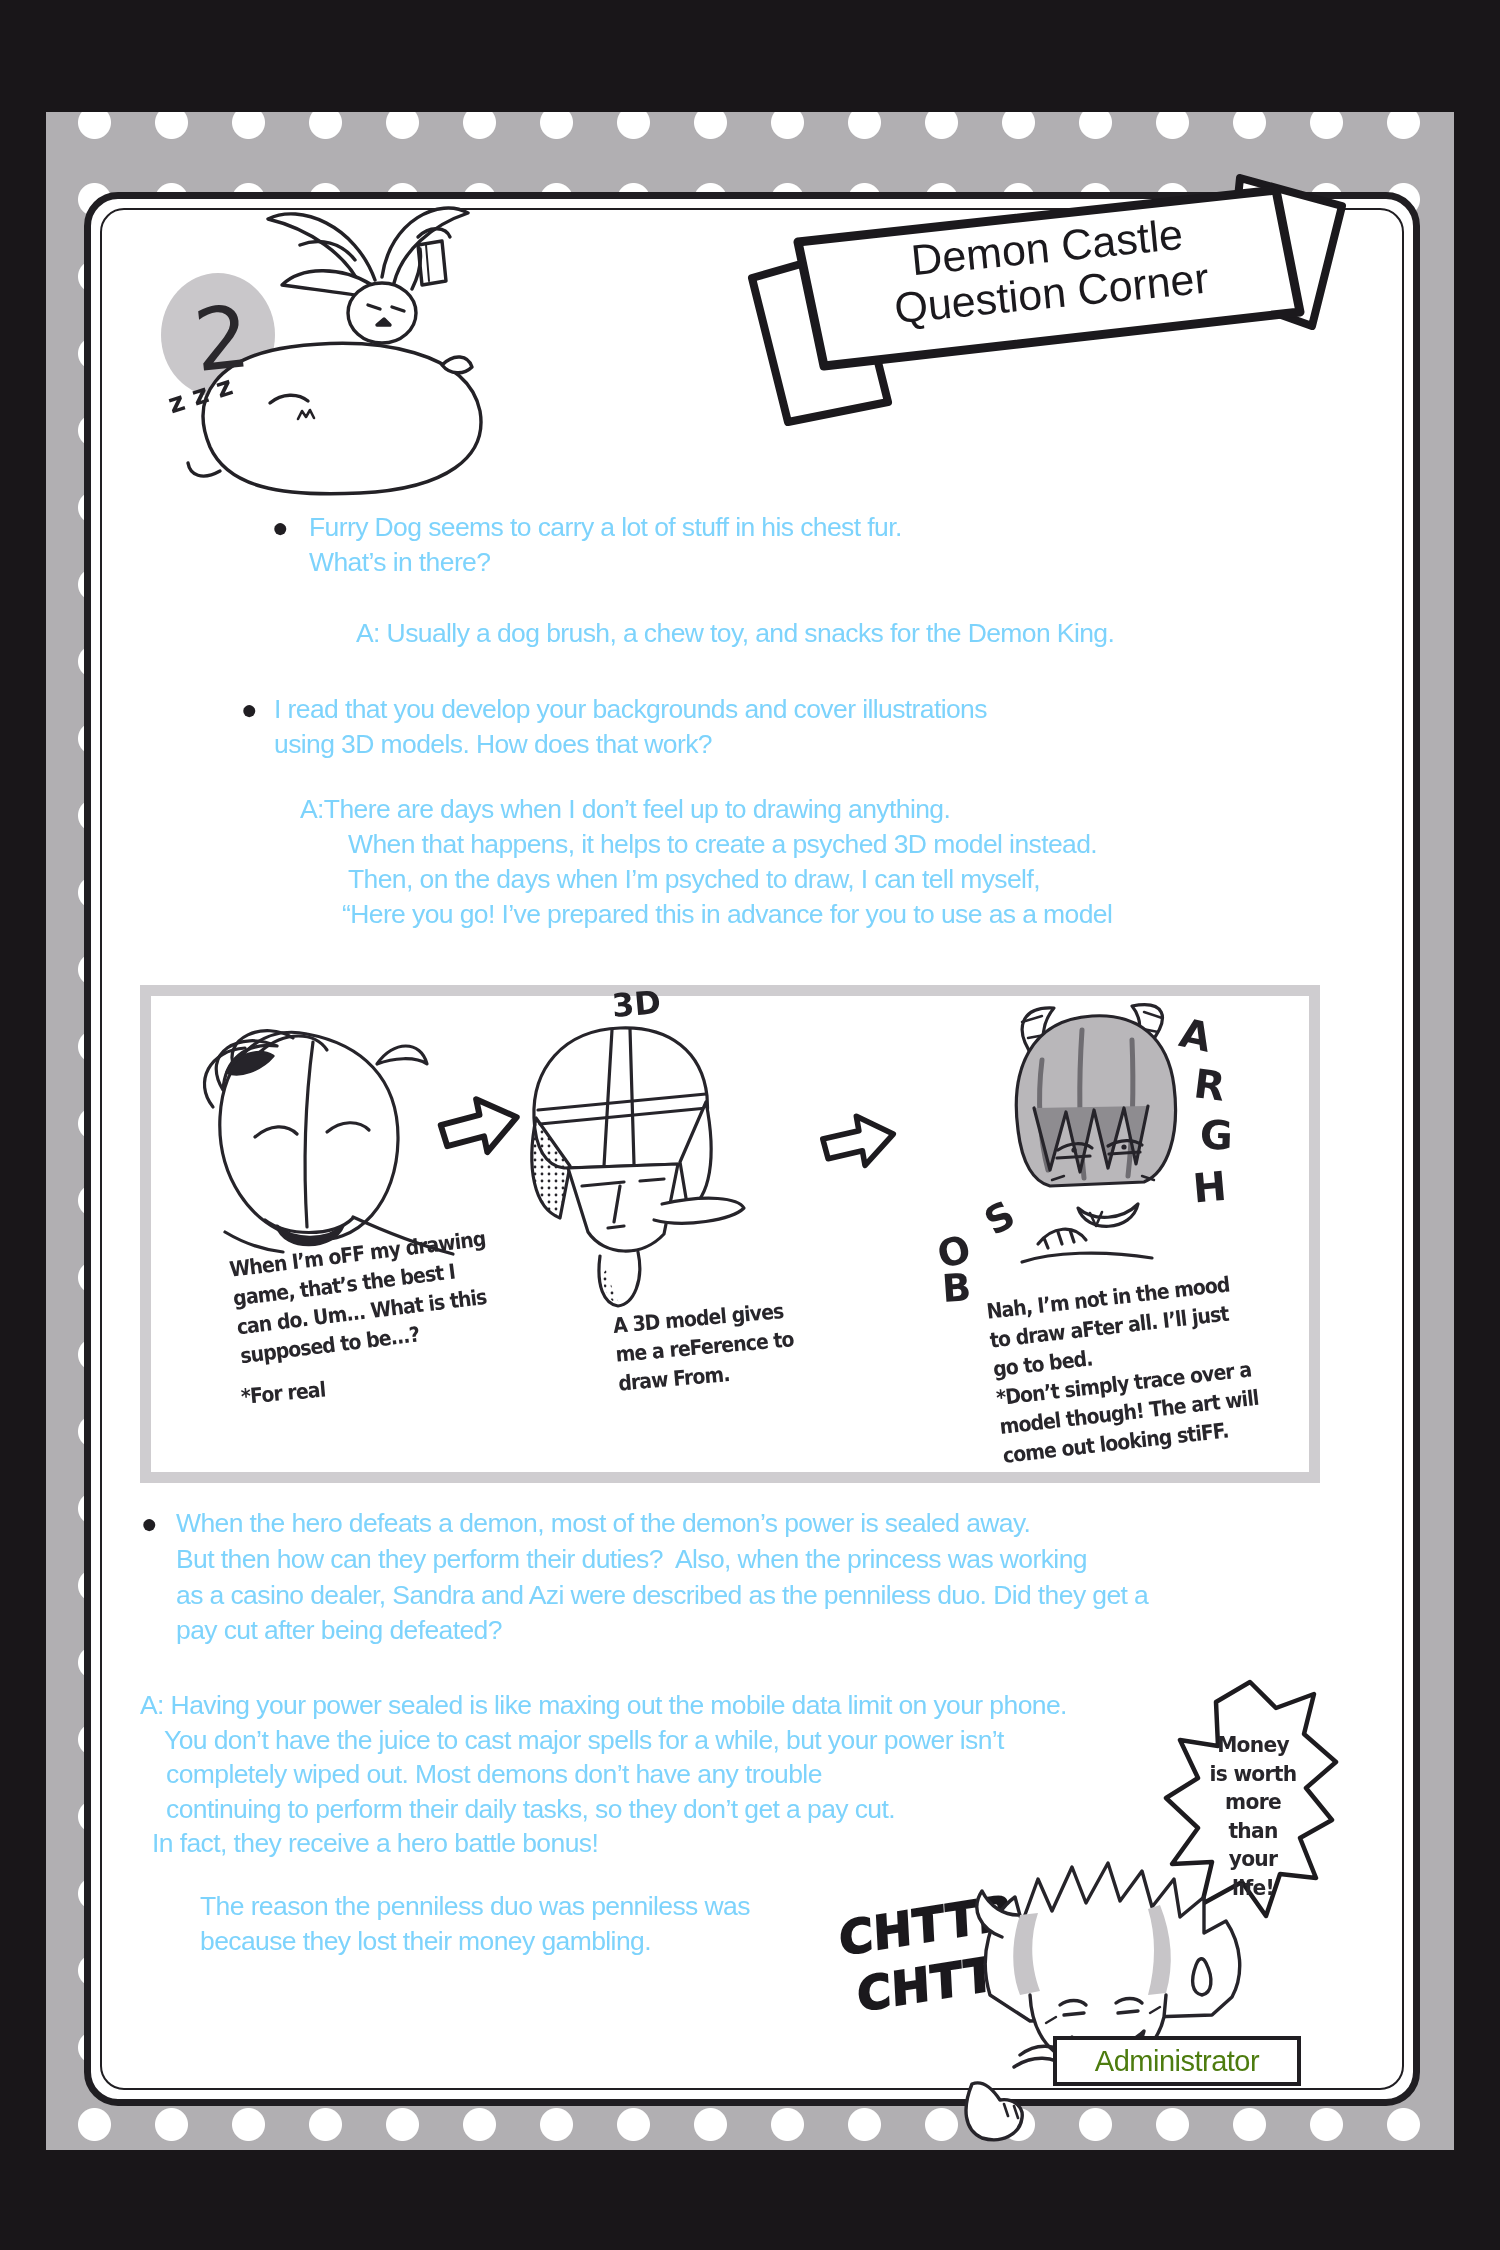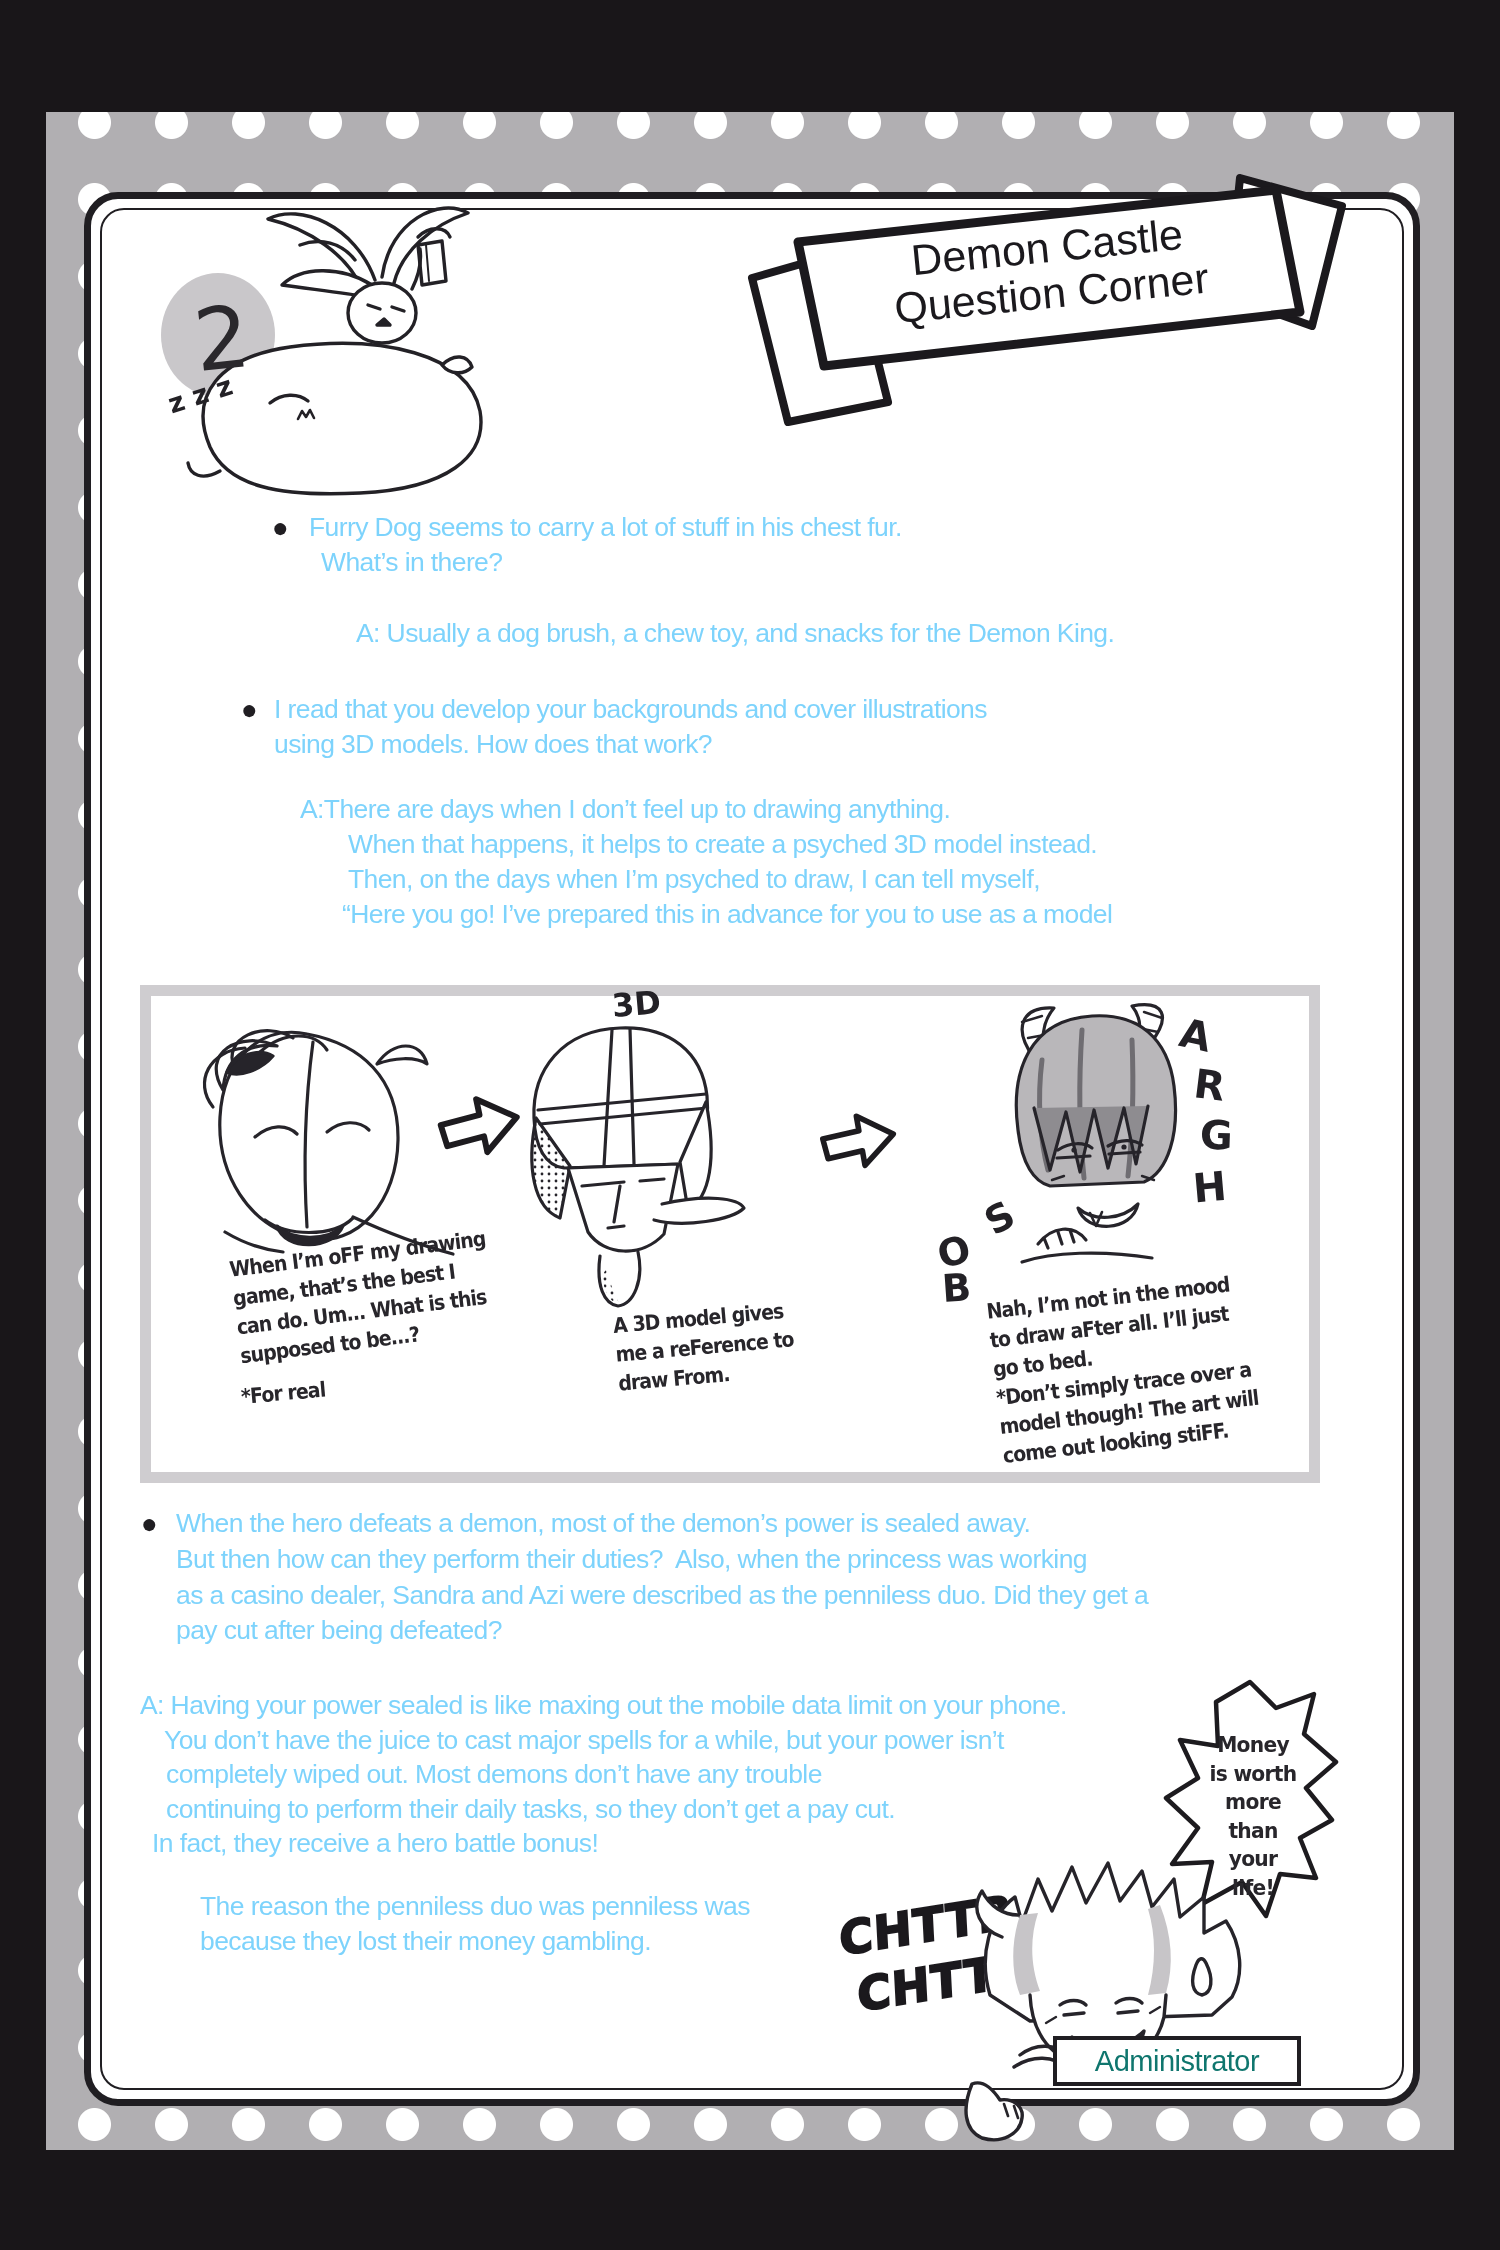--- a/index.html
+++ b/index.html
@@ -15,21 +15,21 @@
     font-size:26.5px;letter-spacing:-0.6px;line-height:1;}
   .bullet{position:absolute;font-size:28px;color:#201e22;}
   .hw{position:absolute;font-family:"DejaVu Sans",sans-serif;font-weight:700;color:#28262b;
     font-size:21px;letter-spacing:-1px;transform-origin:left top;}
   .hw div{line-height:29px;white-space:pre;}
   .vletter{position:absolute;font-family:"DejaVu Sans",sans-serif;font-weight:700;color:#232126;transform-origin:center;}
   .sfx{position:absolute;font-family:"DejaVu Sans",sans-serif;font-weight:700;color:#1b191d;
     font-size:46px;letter-spacing:1px;-webkit-text-stroke:2px #1b191d;transform-origin:left top;white-space:pre;}
   .wfbox{position:absolute;left:140px;top:985px;width:1180px;height:498px;background:#fff;border:11px solid #cfcdd0;box-sizing:border-box;}
   .adminlabel{position:absolute;left:1053px;top:2036px;width:240px;height:42px;background:#fff;border:4px solid #201e22;
-    display:flex;align-items:center;justify-content:center;font-size:29px;letter-spacing:-0.5px;color:#0f766e;z-index:6;}
+    display:flex;align-items:center;justify-content:center;font-size:29px;letter-spacing:-0.5px;color:#4d7c0f;z-index:6;}
   .bubbletext{position:absolute;left:1192px;top:1731px;width:122px;text-align:center;z-index:5;
     font-family:"DejaVu Sans",sans-serif;font-weight:700;color:#28262b;font-size:22px;letter-spacing:-0.8px;transform:scaleX(.92);}
   .bubbletext div{line-height:28.5px;}
   svg{position:absolute;overflow:visible;}
   svg path,svg polygon,svg ellipse,svg circle{vector-effect:none;}
   .bannertext{font-family:"Liberation Sans",sans-serif;font-size:43px;fill:#1b191d;text-anchor:middle;letter-spacing:0;}
 </style>
 </head>
 <body>
 
@@ -72,21 +72,21 @@
       <polygon points="98,92 576,40 600,162 124,216" stroke-width="9"></polygon>
     </g>
     <g transform="rotate(-5.6 350 128)">
       <text class="bannertext" x="350" y="112">Demon Castle</text>
       <text class="bannertext" x="350" y="158">Question Corner</text>
     </g>
   </svg>
 
   <span class="bullet" style="left:272px;top:512px;">●</span>
   <span class="pline" style="left:309px;top:514px;">Furry Dog seems to carry a lot of stuff in his chest fur.</span>
-  <span class="pline" style="left:309px;top:549px;margin-left:12px;">What’s in there?</span>
+  <span class="pline" style="left:309px;top:549px;">What’s in there?</span>
   <span class="pline" style="left:356px;top:620px;">A: Usually a dog brush, a chew toy, and snacks for the Demon King.</span>
 
   <span class="bullet" style="left:241px;top:694px;">●</span>
   <span class="pline" style="left:274px;top:696px;">I read that you develop your backgrounds and cover illustrations</span>
   <span class="pline" style="left:274px;top:731px;">using 3D models. How does that work?</span>
   <span class="pline" style="left:300px;top:796px;">A:There are days when I don’t feel up to drawing anything.</span>
   <span class="pline" style="left:348px;top:831px;">When that happens, it helps to create a psyched 3D model instead.</span>
   <span class="pline" style="left:348px;top:866px;">Then, on the days when I’m psyched to draw, I can tell myself,</span>
   <span class="pline" style="left:342px;top:901px;">“Here you go! I’ve prepared this in advance for you to use as a model</span>
 

